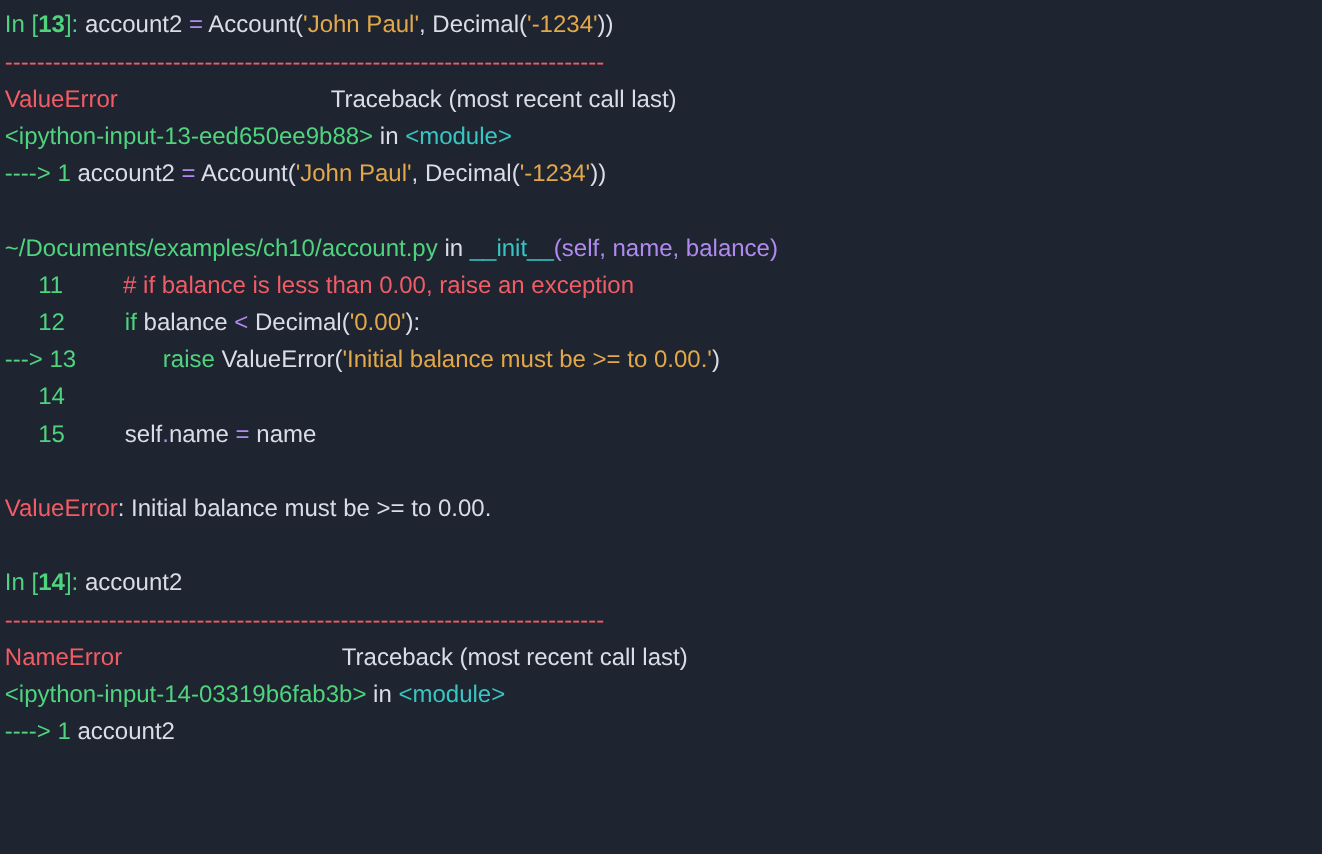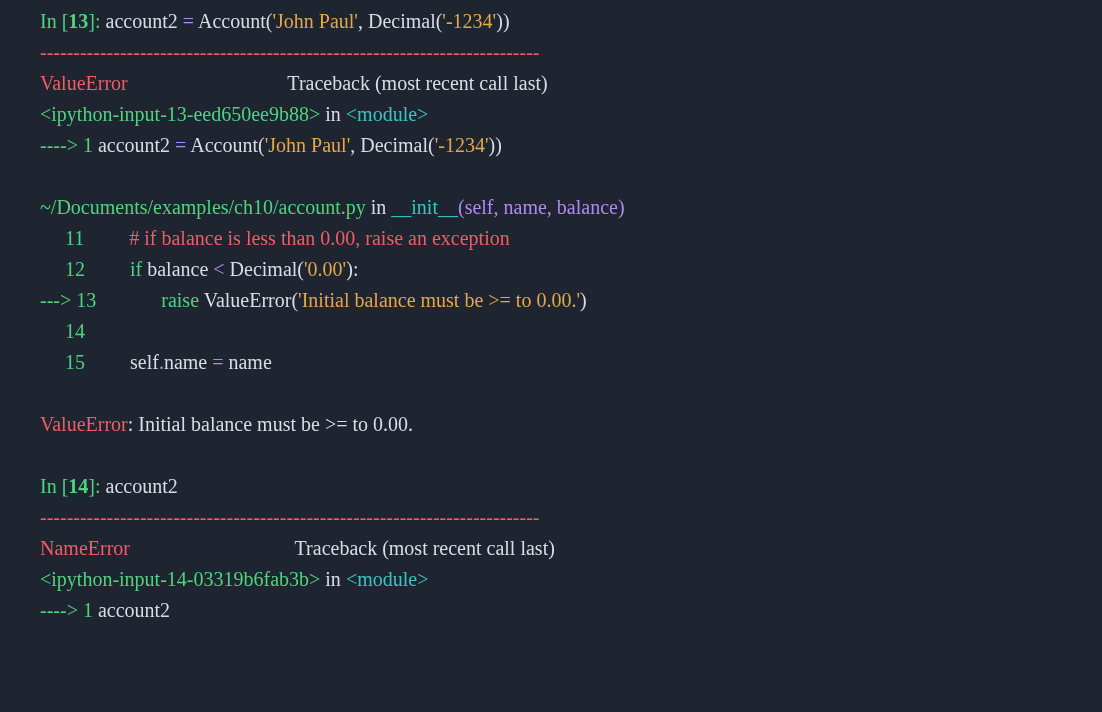--- a/index.html
+++ b/index.html
@@ -4,28 +4,27 @@
 <style>
   html, body {
     margin: 0;
     padding: 0;
     background: #1f2431;
     width: 1102px;
     height: 712px;
     overflow: hidden;
   }
   .terminal {
-    font-family: Liberation Serif, serif;
+    font-family: Liberation Sans, sans-serif;
     font-size: 20px;
     line-height: 1.55;
     color: #d9dde6;
     padding: 6px 4px;
     white-space: pre;
     letter-spacing: 0px;
-    margin-left: 36px;
   }
   .tok-green   { color: #4fd47e; }
   .tok-green-b { color: #4fd47e; font-weight: 700; }
   .tok-teal    { color: #37c6c2; }
   .tok-red     { color: #f25c64; }
   .tok-string  { color: #e2a84a; }
   .tok-purple  { color: #b18af0; }
   .tok-comment { color: #f25c64; font-style: normal; }
   .tok-lineno  { color: #4fd47e; }
   .tok-white   { color: #d9dde6; }

